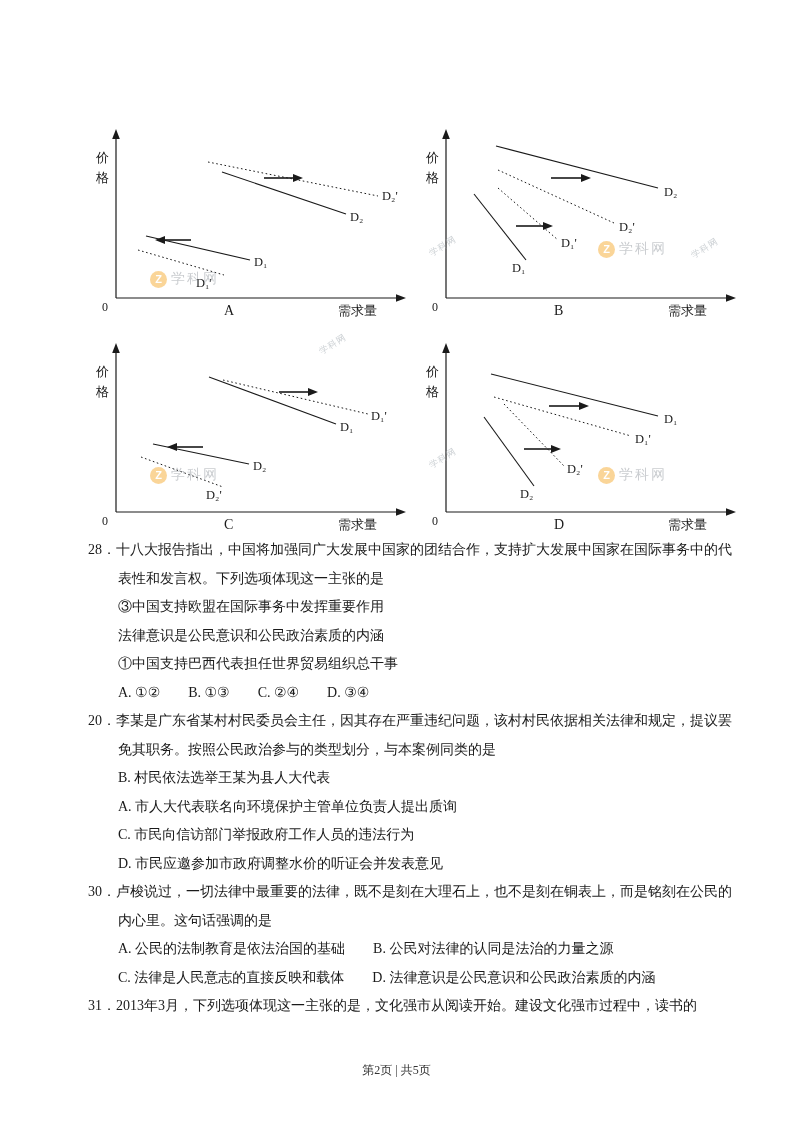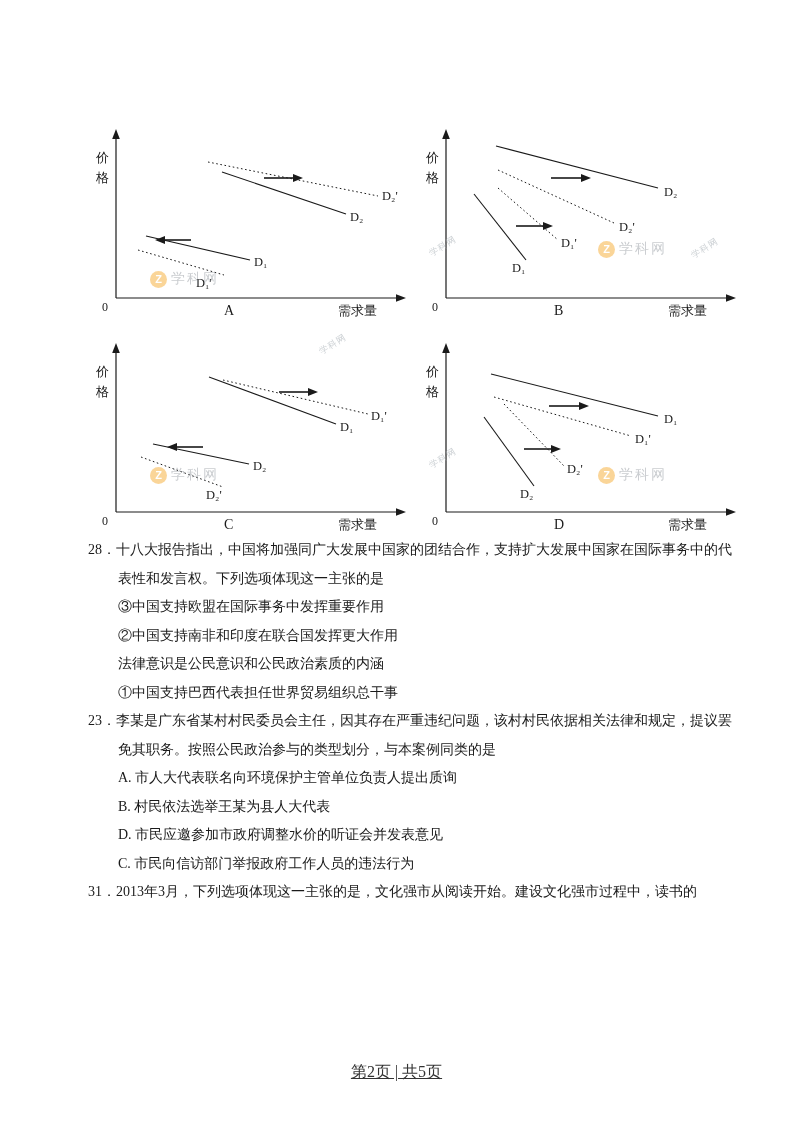--- a/index.html
+++ b/index.html
@@ -32,21 +32,21 @@
 
   
   .questions{position:absolute;top:536px;left:88px;width:648px;
              font-size:14px;line-height:28.5px;}
   .questions p{margin:0;white-space:pre-wrap;}
   .stem{padding-left:30px;text-indent:-30px;}
   .qline{padding-left:30px;}
 
   
   .footer{position:absolute;top:1062px;left:0;width:793px;text-align:center;
-          font-size:16px;color:#333;text-decoration:underline;}
+          font-size:12px;color:#333;}
 </style>
 </head>
 <body>
 
 <div class="page">
 
   <div class="graphs-grid">
 
     <figure class="graph">
       <svg viewBox="0 0 330 200" width="330" height="200">
@@ -200,33 +200,38 @@
   <span class="wm-diag" style="left:428px;top:240px;">学科网</span>
   <span class="wm-diag" style="left:690px;top:242px;">学科网</span>
   <span class="wm-diag" style="left:318px;top:338px;">学科网</span>
   <span class="wm-diag" style="left:428px;top:452px;">学科网</span>
 
   <main class="questions">
 
     <section>
       <p class="stem"><span>28．</span><span>十八大报告指出，中国将加强同广大发展中国家的团结合作，支持扩大发展中国家在国际事务中的代表性和发言权。下列选项体现这一主张的是</span></p>
       <p class="qline">③中国支持欧盟在国际事务中发挥重要作用</p>
-      <p class="qline">②中国支持南非和印度在联合国发挥更大作用</p>
       <p class="qline">法律意识是公民意识和公民政治素质的内涵</p>
       <p class="qline">①中国支持巴西代表担任世界贸易组织总干事</p>
-    </section>
-
-    <section>
-      <p class="stem"><span>23．</span><span>李某是广东省某村村民委员会主任，因其存在严重违纪问题，该村村民依据相关法律和规定，提议罢免其职务。按照公民政治参与的类型划分，与本案例同类的是</span></p>
+      <p class="qline">A. ①②　　B. ①③　　C. ②④　　D. ③④</p>
+    </section>
+
+    <section>
+      <p class="stem"><span>20．</span><span>李某是广东省某村村民委员会主任，因其存在严重违纪问题，该村村民依据相关法律和规定，提议罢免其职务。按照公民政治参与的类型划分，与本案例同类的是</span></p>
+      <p class="qline">B. 村民依法选举王某为县人大代表</p>
       <p class="qline">A. 市人大代表联名向环境保护主管单位负责人提出质询</p>
-      <p class="qline">B. 村民依法选举王某为县人大代表</p>
+      <p class="qline">C. 市民向信访部门举报政府工作人员的违法行为</p>
       <p class="qline">D. 市民应邀参加市政府调整水价的听证会并发表意见</p>
-      <p class="qline">C. 市民向信访部门举报政府工作人员的违法行为</p>
-    </section>
-
+    </section>
+
+    <section>
+      <p class="stem"><span>30．</span><span>卢梭说过，一切法律中最重要的法律，既不是刻在大理石上，也不是刻在铜表上，而是铭刻在公民的内心里。这句话强调的是</span></p>
+      <p class="qline">A. 公民的法制教育是依法治国的基础　　B. 公民对法律的认同是法治的力量之源</p>
+      <p class="qline">C. 法律是人民意志的直接反映和载体　　D. 法律意识是公民意识和公民政治素质的内涵</p>
+    </section>
 
     <section>
       <p class="stem"><span>31．</span><span>2013年3月，下列选项体现这一主张的是，文化强市从阅读开始。建设文化强市过程中，读书的</span></p>
     </section>
 
   </main>
 
   <div class="footer">
     <span>第2页 | 共5页</span>
   </div>

